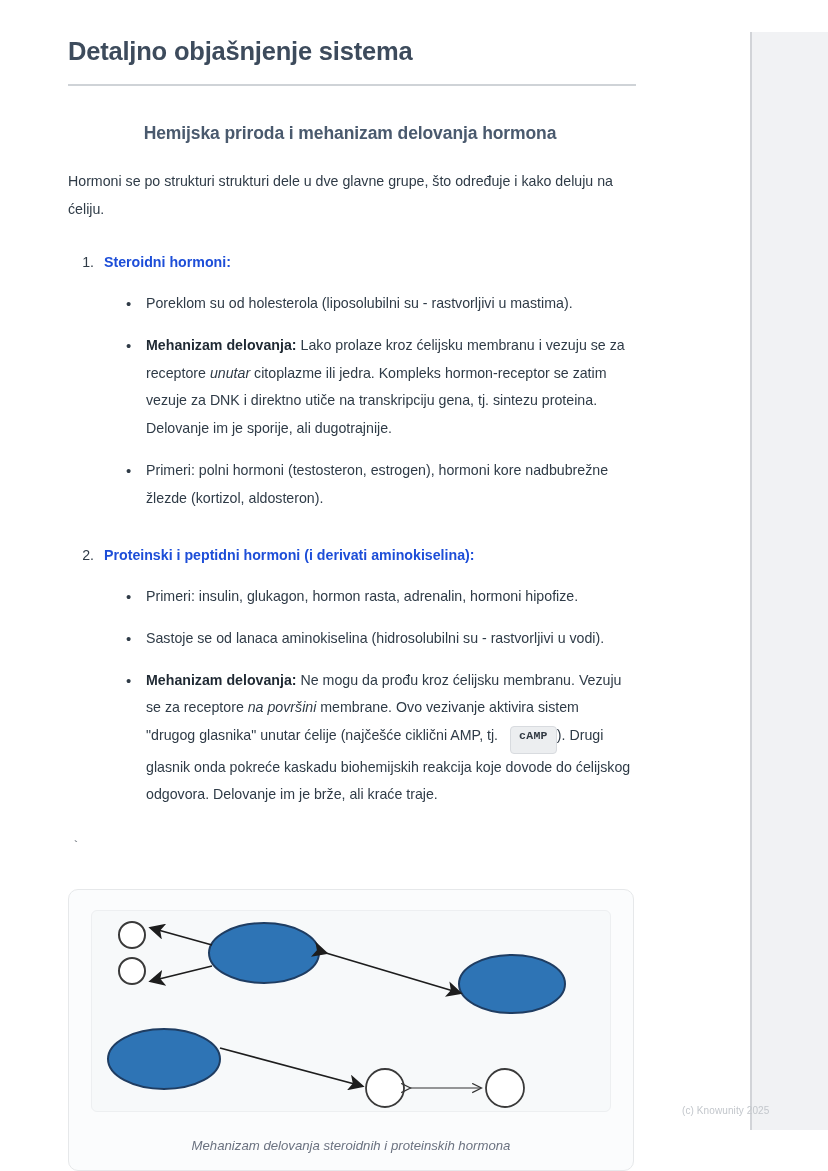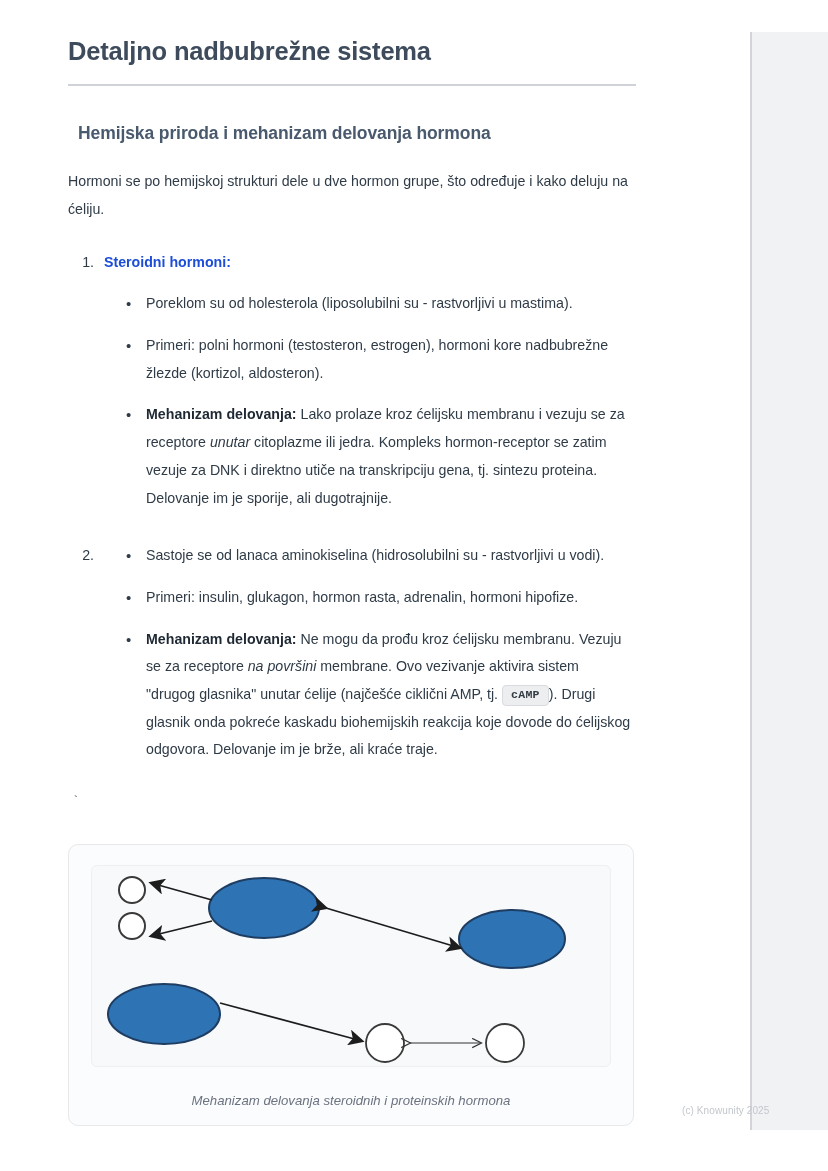--- a/index.html
+++ b/index.html
@@ -53,22 +53,23 @@
     background: #cfd3d7;
     width: 568px;
     margin: 0 0 36px 0;
   }
 
   h2.section-title {
     font-size: 17.5px;
     line-height: 1.3;
     font-weight: 700;
     color: #4a5a6e;
-    margin: 0 0 22px 10px;
+    margin: 0 0 22px 0;
     letter-spacing: -0.1px;
+    text-align: center;
   }
 
   p.intro {
     font-size: 14.2px;
     line-height: 2.0;
     color: #2f3b47;
     margin: 0 0 26px 0;
     max-width: 566px;
   }
 
@@ -121,23 +122,24 @@
   code.chip {
     display: inline-block;
     font-family: "Liberation Mono", "DejaVu Sans Mono", monospace;
     font-size: 11.5px;
     font-weight: 700;
     letter-spacing: 0.3px;
     color: #333b44;
     background: #eceef0;
     border: 1px solid #d8dbdf;
     border-radius: 4px;
-    padding: 3px 8px 3px 8px;
+    padding: 3px 8px 10px 8px;
     line-height: 1.1;
     vertical-align: 1px;
+    margin-left: 8px;
   }
 
   .stray-tick {
     font-family: "Liberation Mono", "DejaVu Sans Mono", monospace;
     font-size: 13px;
     color: #555c66;
     margin: 22px 0 0 4px;
     height: 20px;
   }
 
@@ -181,51 +183,52 @@
     white-space: nowrap;
   }
 </style>
 </head>
 <body>
 
 <div class="scroll-strip"></div>
 
 <div class="content">
 
-  <h1 class="doc-title">Detaljno nadbubrežne sistema</h1>
+  <h1 class="doc-title">Detaljno objašnjenje sistema</h1>
   <div class="title-rule"></div>
 
   <h2 class="section-title">Hemijska priroda i mehanizam delovanja hormona</h2>
 
-  <p class="intro">Hormoni se po hemijskoj strukturi dele u dve hormon grupe, što određuje i kako deluju na ćeliju.</p>
+  <p class="intro">Hormoni se po strukturi strukturi dele u dve glavne grupe, što određuje i kako deluju na ćeliju.</p>
 
   <ol class="main-list">
 
     <li>
       <span class="li-head">Steroidni hormoni:</span>
       <ul class="sub-list">
         <li>
           <span>Poreklom su od holesterola (liposolubilni su - rastvorljivi u mastima).</span>
         </li>
         <li>
+          <span class="b">Mehanizam delovanja:</span><span> Lako prolaze kroz ćelijsku membranu i vezuju se za receptore </span><span class="i">unutar</span><span> citoplazme ili jedra. Kompleks hormon-receptor se zatim vezuje za DNK i direktno utiče na transkripciju gena, tj. sintezu proteina. Delovanje im je sporije, ali dugotrajnije.</span>
+        </li>
+        <li>
           <span>Primeri: polni hormoni (testosteron, estrogen), hormoni kore nadbubrežne žlezde (kortizol, aldosteron).</span>
-        </li>
-        <li>
-          <span class="b">Mehanizam delovanja:</span><span> Lako prolaze kroz ćelijsku membranu i vezuju se za receptore </span><span class="i">unutar</span><span> citoplazme ili jedra. Kompleks hormon-receptor se zatim vezuje za DNK i direktno utiče na transkripciju gena, tj. sintezu proteina. Delovanje im je sporije, ali dugotrajnije.</span>
         </li>
       </ul>
     </li>
 
     <li>
+      <span class="li-head">Proteinski i peptidni hormoni (i derivati aminokiselina):</span>
       <ul class="sub-list">
         <li>
+          <span>Primeri: insulin, glukagon, hormon rasta, adrenalin, hormoni hipofize.</span>
+        </li>
+        <li>
           <span>Sastoje se od lanaca aminokiselina (hidrosolubilni su - rastvorljivi u vodi).</span>
-        </li>
-        <li>
-          <span>Primeri: insulin, glukagon, hormon rasta, adrenalin, hormoni hipofize.</span>
         </li>
         <li>
           <span class="b">Mehanizam delovanja:</span><span> Ne mogu da prođu kroz ćelijsku membranu. Vezuju se za receptore </span><span class="i">na površini</span><span> membrane. Ovo vezivanje aktivira sistem "drugog glasnika" unutar ćelije (najčešće ciklični AMP, tj. </span><code class="chip">cAMP</code><span>). Drugi glasnik onda pokreće kaskadu biohemijskih reakcija koje dovode do ćelijskog odgovora. Delovanje im je brže, ali kraće traje.</span>
         </li>
       </ul>
     </li>
 
   </ol>
 
   <div class="stray-tick">`</div>

